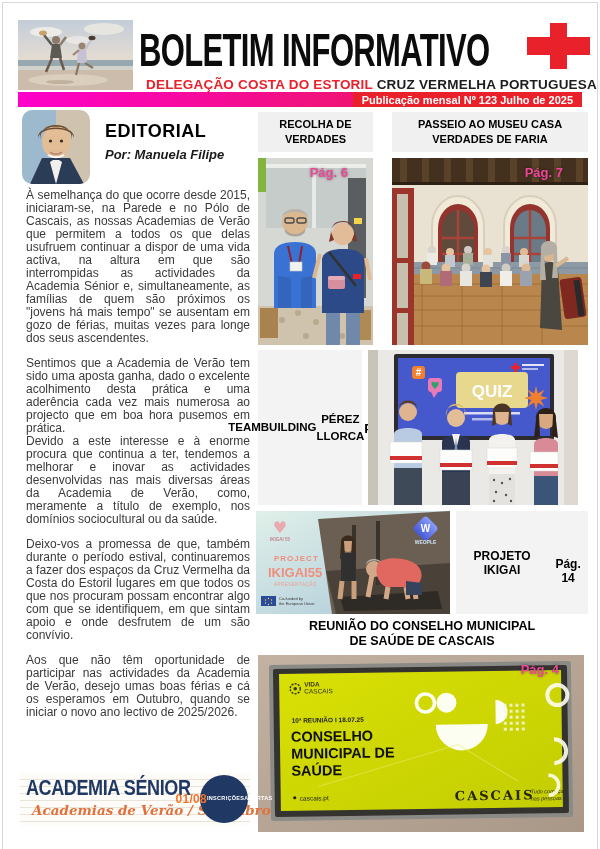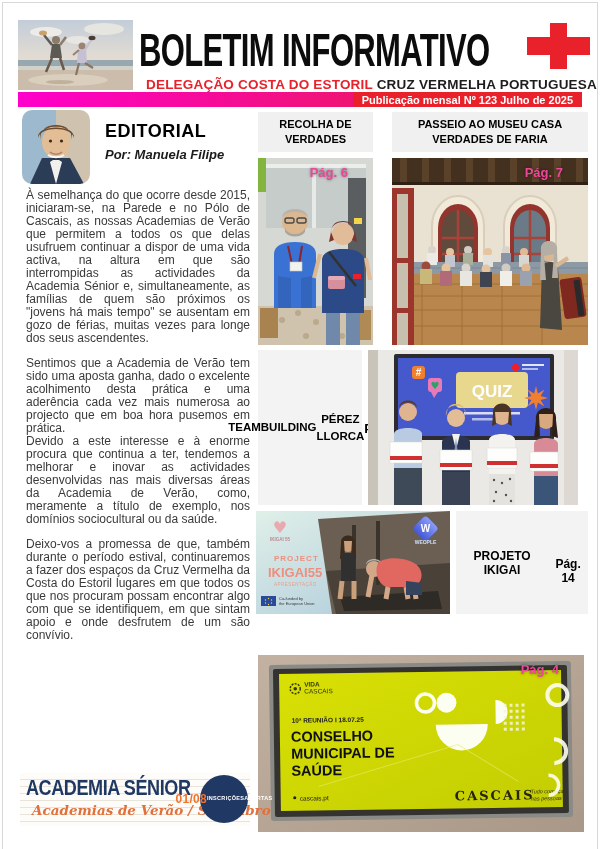--- a/index.html
+++ b/index.html
@@ -140,20 +140,21 @@
     </svg>
   </div>
   <div class="abs ed-head">EDITORIAL</div>
   <div class="abs ed-by">Por: Manuela Filipe</div>
 
   <div class="abs ed-body">
     <p class="first">À semelhança do que ocorre desde 2015, iniciaram-se, na Parede e no Pólo de Cascais, as nossas Academias de Verão que permitem a todos os que delas usufruem continuar a dispor de uma vida activa, na altura em que são interrompidas as actividades da Academia Sénior e, simultaneamente, as famílias de quem são próximos os "jovens há mais tempo" se ausentam em gozo de férias, muitas vezes para longe dos seus ascendentes.</p>
     <p>Sentimos que a Academia de Verão tem sido uma aposta ganha, dado o excelente acolhimento desta prática e uma aderência cada vez mais numerosa ao projecto que em boa hora pusemos em prática.</p>
     <p class="tight">Devido a este interesse e à enorme procura que continua a ter, tendemos a melhorar e inovar as actividades desenvolvidas nas mais diversas áreas da Academia de Verão, como, meramente a título de exemplo, nos domínios sociocultural ou da saúde.</p>
     <p>Deixo-vos a promessa de que, também durante o período estival, continuaremos a fazer dos espaços da Cruz Vermelha da Costa do Estoril lugares em que todos os que nos procuram possam encontrar algo com que se identifiquem, em que sintam apoio e onde desfrutem de um são convívio.</p>
+    <p>Aos que não têm oportunidade de participar nas actividades da Academia de Verão, desejo umas boas férias e cá os esperamos em Outubro, quando se iniciar o novo ano lectivo de 2025/2026.</p>
   </div>
 
   <div class="abs sec-head h-recolha">
     <span>RECOLHA DE</span>
     <span>VERDADES</span>
   </div>
   <div class="abs sec-head h-passeio">
     <span>PASSEIO AO MUSEU CASA</span>
     <span>VERDADES DE FARIA</span>
   </div>
@@ -462,20 +463,24 @@
         <text x="23" y="89" font-size="4" fill="#3a3a3a" font-family="Liberation Sans, sans-serif">Co-funded by</text>
         <text x="23" y="94" font-size="4" fill="#3a3a3a" font-family="Liberation Sans, sans-serif">the European Union</text>
       </g>
     </svg>
   </div>
   <div class="abs labelbox lb-ikigai">
     <span>PROJETO IKIGAI</span>
     <span class="pagblk">Pág. 14</span>
   </div>
 
+  <div class="abs h-reuniao">
+    <div>REUNIÃO DO CONSELHO MUNICIPAL</div>
+    <div>DE SAÚDE DE CASCAIS</div>
+  </div>
 
   <div class="abs photo ph-conselho">
     <svg width="326" height="177" viewBox="0 0 326 177">
       <defs>
         <linearGradient id="wall" x1="0" y1="0" x2="1" y2="1">
           <stop offset="0" stop-color="#c3b2a1"></stop>
             <stop offset="1" stop-color="#a99787"></stop>
         </linearGradient>
         <linearGradient id="yel" x1="0" y1="0" x2="1" y2="1">
           <stop offset="0" stop-color="#d9e005"></stop>

